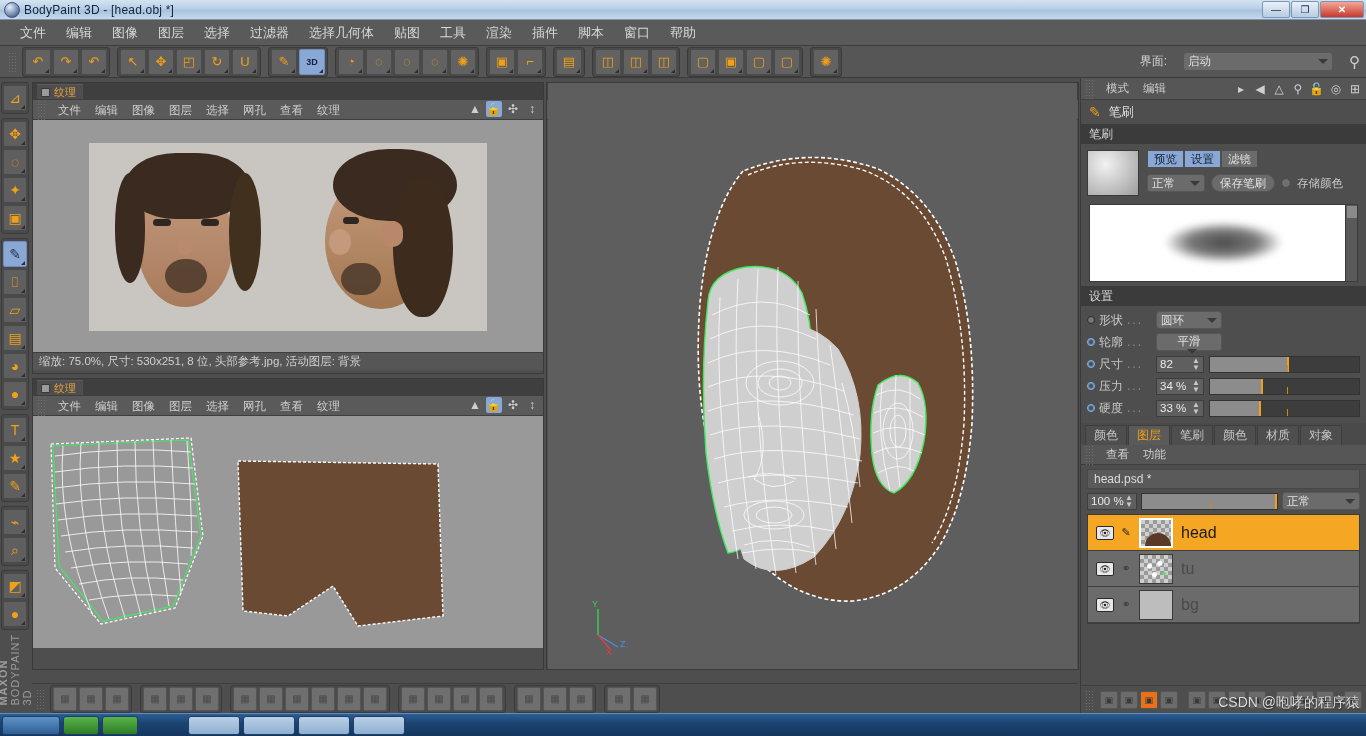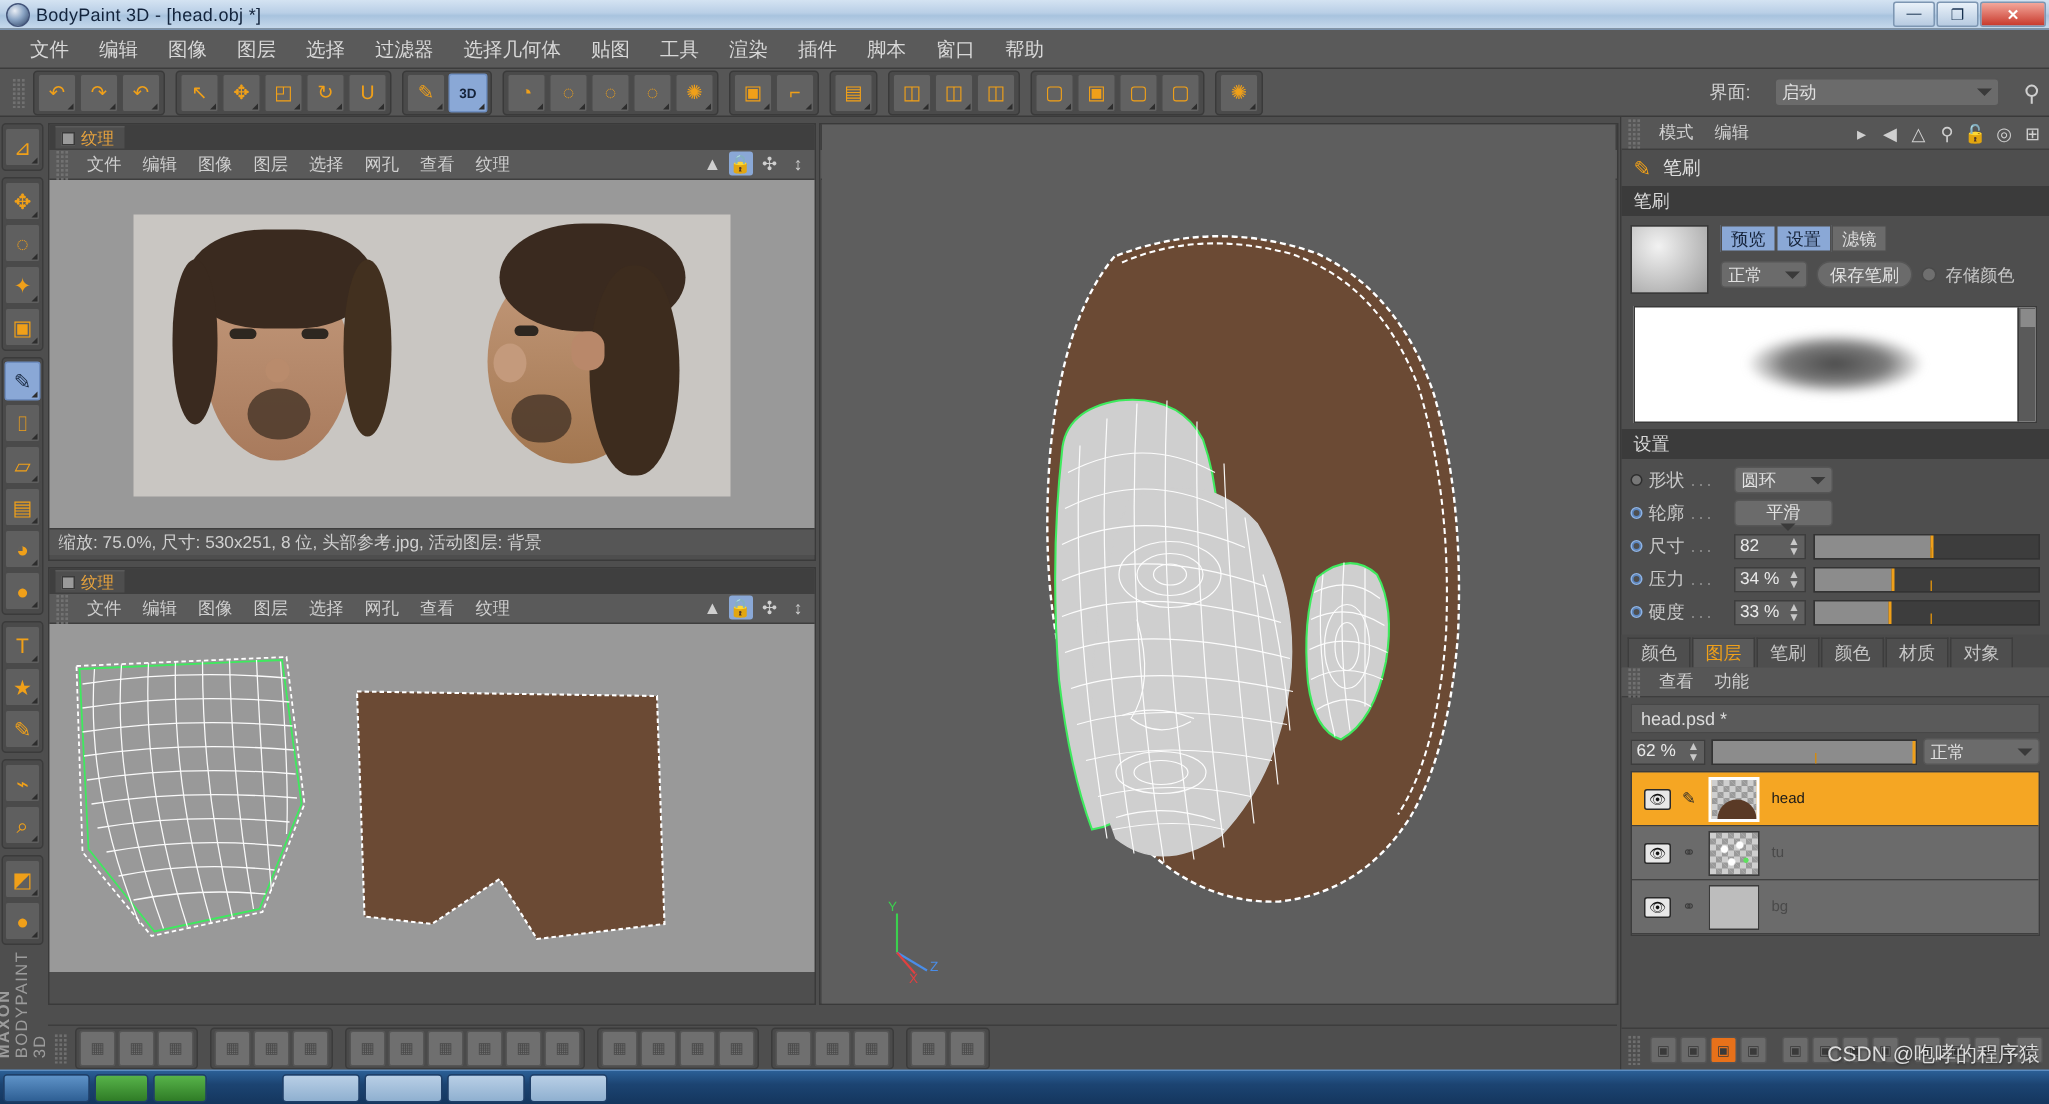--- a/index.html
+++ b/index.html
@@ -120,21 +120,21 @@
   .seg .s{ height:18px; padding:0 6px; font-size:11.5px; display:flex;align-items:center;
     background:#6b6b6b;border:1px solid #4f4f4f;color:#ddd;}
   .seg .s.on{ background:#8aa8d6; color:#15233a;}
 
   
   .lfile{ height:20px; margin:4px 6px 3px 6px; background:#5a5a5a; border:1px solid #474747;
     display:flex;align-items:center;padding-left:6px; font-size:12px;color:#dcdcdc;}
   .lrow{ height:36px; display:flex; align-items:center; border-bottom:1px solid #3f3f3f;
     background:#6b6b6b; }
   .lrow.active{ background:#f5a623; }
-  .lrow .lt{ font-size:10px; color:#4a4a4a; margin-left:8px;}
+  .lrow .lt{ font-size:16px; color:#4a4a4a; margin-left:8px;}
   .lrow.active .lt{ color:#1a1a1a;}
   .eye{ width:18px;height:14px;background:#e8e8e8;border:1px solid #2a2a2a;
     display:flex;align-items:center;justify-content:center;border-radius:2px;margin-left:8px;flex:none;}
   .thumb{ width:34px;height:30px;margin-left:6px;flex:none;border:1px solid #3a3a3a;
     background-image:
       linear-gradient(45deg,#9a9a9a 25%,transparent 25%,transparent 75%,#9a9a9a 75%),
       linear-gradient(45deg,#9a9a9a 25%,#cfcfcf 25%,#cfcfcf 75%,#9a9a9a 75%);
     background-size:8px 8px; background-position:0 0,4px 4px; position:relative; overflow:hidden;}
   .thumb.sel{ border:2px solid #fff; }
   .vp-canvas{ position:absolute; left:1px; right:1px; top:0; bottom:0; background:#5e5e5e; overflow:hidden;}
@@ -849,21 +849,21 @@
       <div id="layermenu" style="display:flex;">
           <span class="mi">查看</span>
           <span class="mi">功能</span>
         </div>
     </div>
 
     <div class="lfile">head.psd *</div>
 
     <div style="display:flex;align-items:center;gap:4px;padding:0 6px 4px 6px;">
       <div class="numfield" style="width:50px;">
-        <span>62 %</span>
+        <span>100 %</span>
         <span class="spin">▲<br>▼</span>
       </div>
       <div class="slider" style="flex:1;">
         <div class="fill" style="width:100%;"></div>
         <div class="mark" style="left:calc(100% - 2px);"></div>
         <div class="tick" style="left:50%;"></div>
       </div>
       <div class="sel-box" style="width:78px;">
         <span>正常</span>
         <span class="caret"></span>

